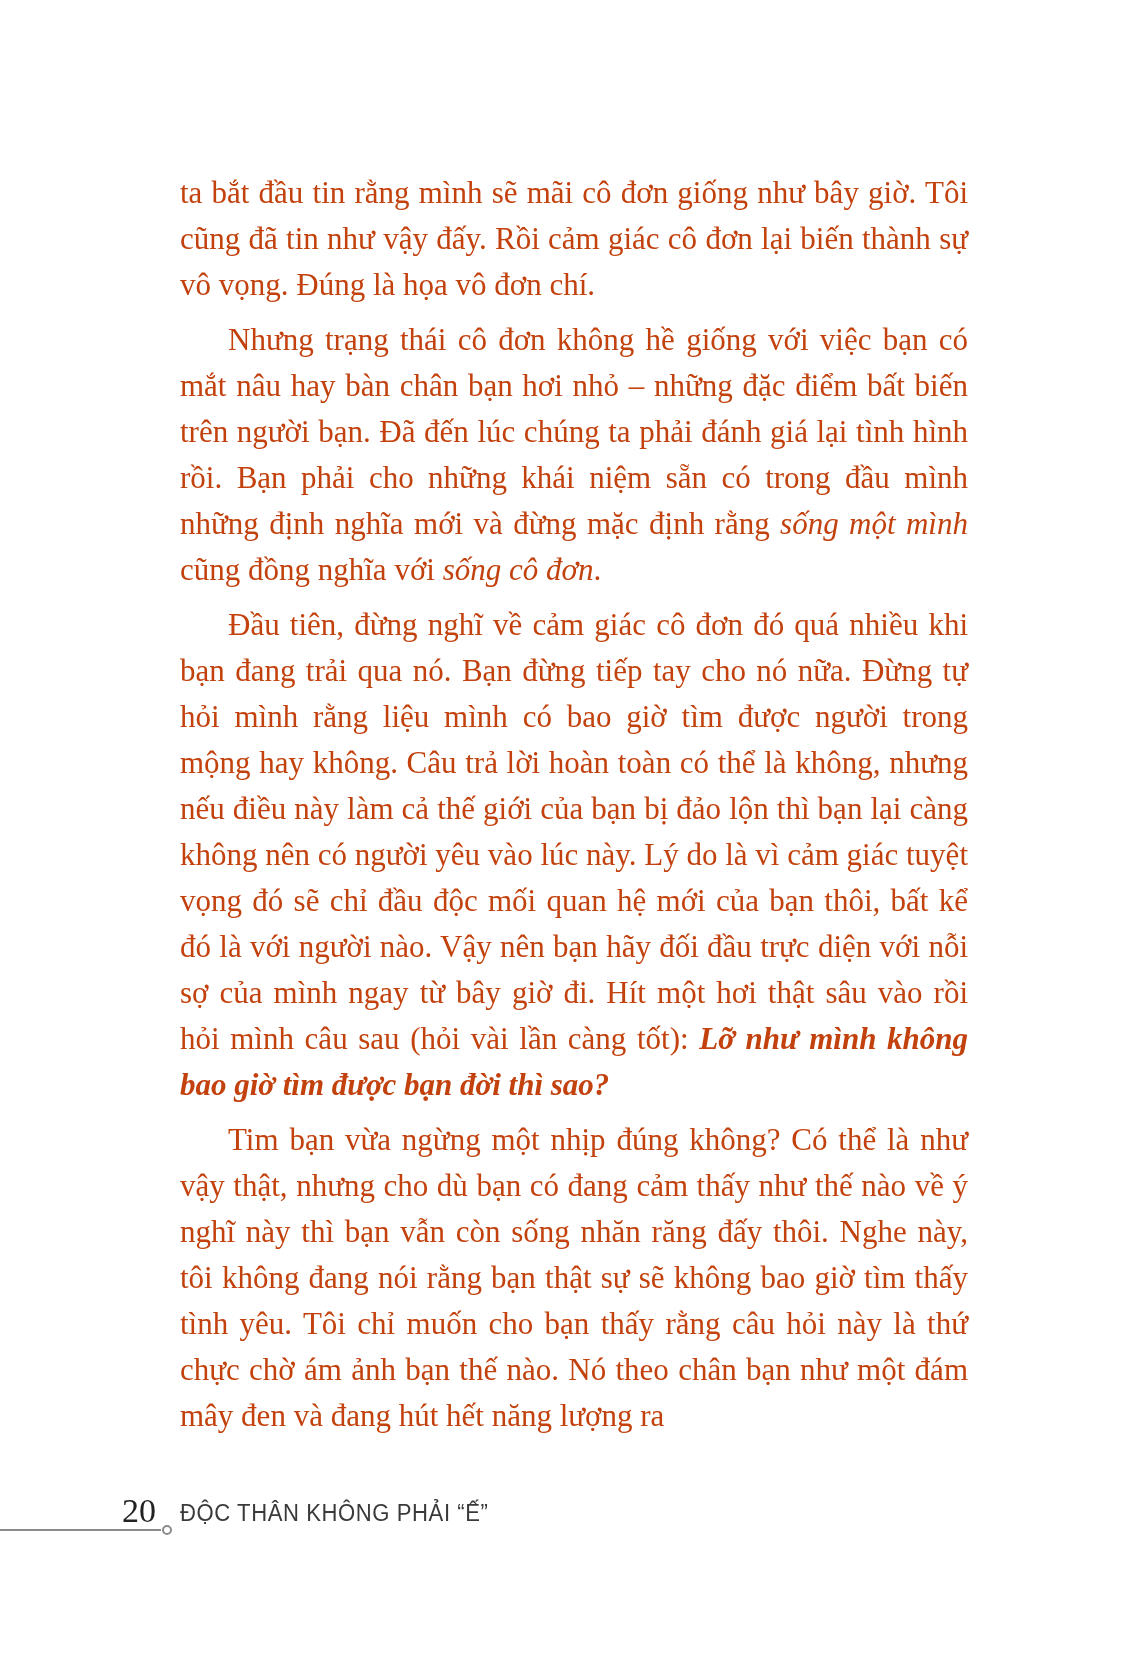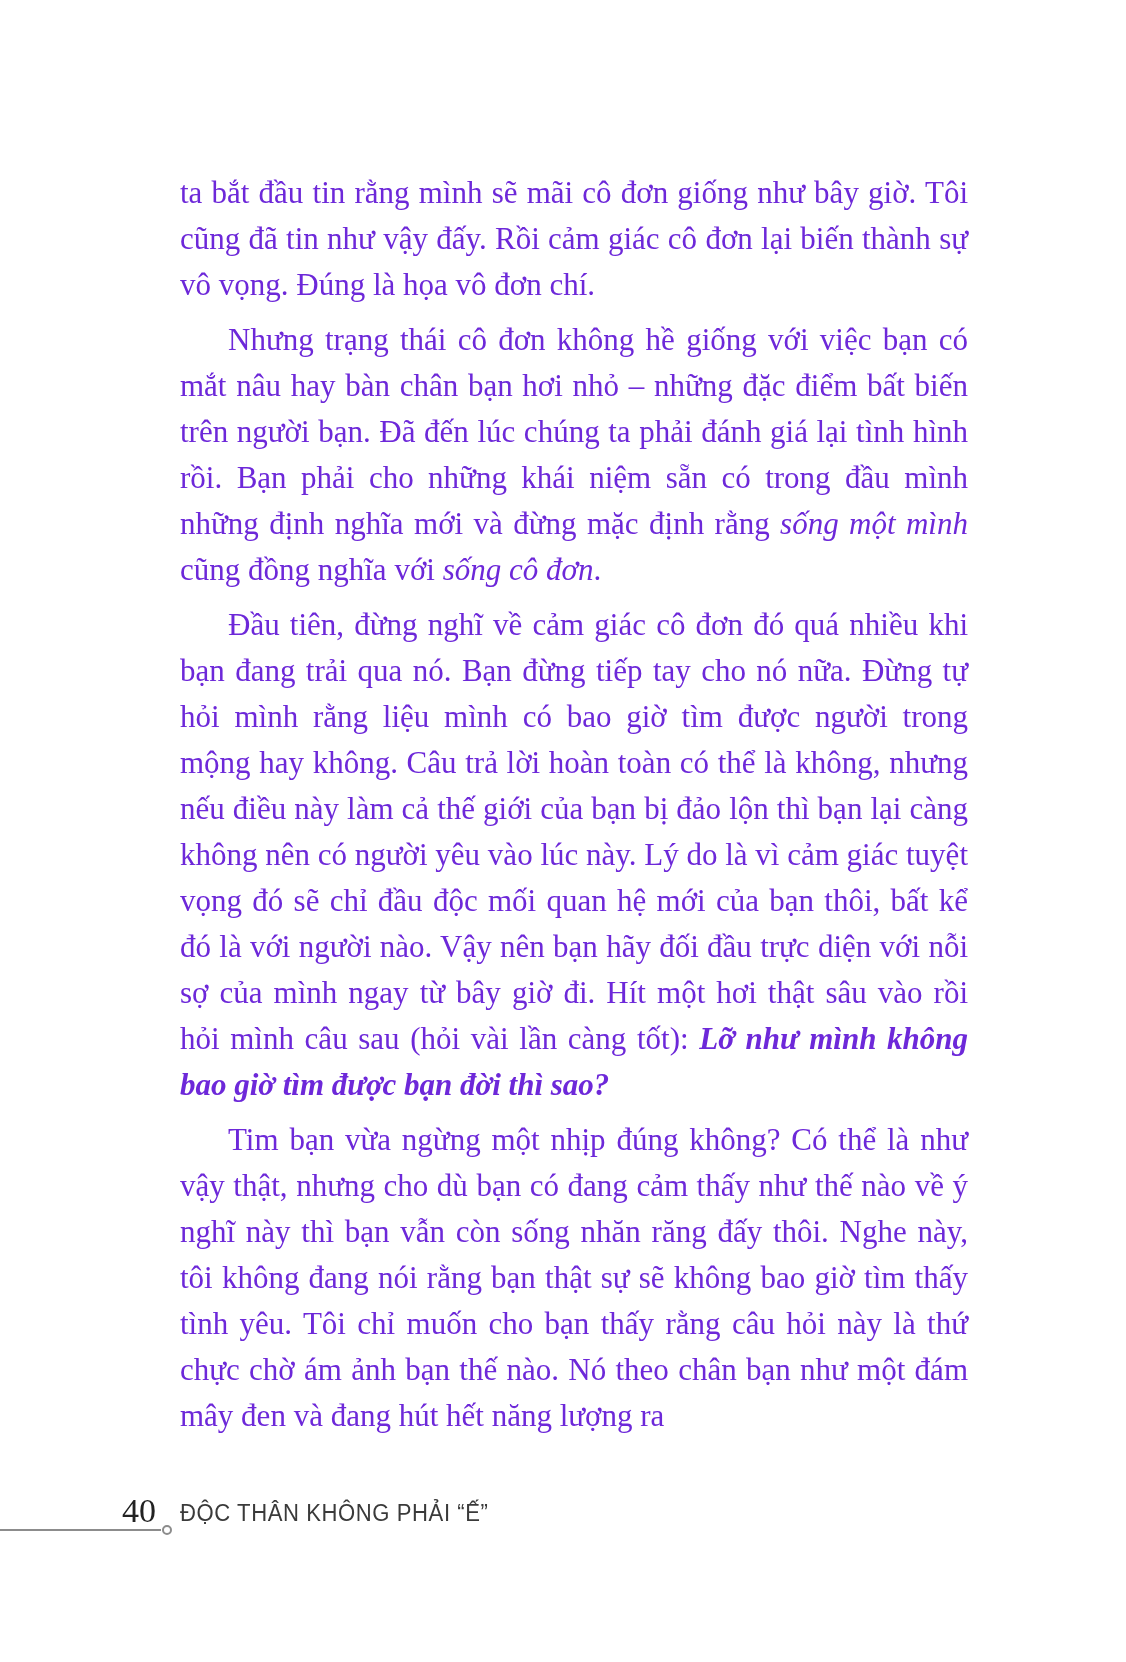--- a/index.html
+++ b/index.html
@@ -16,21 +16,21 @@
     font-family: "Liberation Serif", serif;
   }
   .text-block {
     position: absolute;
     left: 180px;
     top: 170px;
     width: 788px;
     text-align: justify;
     font-size: 31px;
     line-height: 46px;
-    color: #6d28d9;
+    color: #c2410c;
     hyphens: none;
   }
   .text-block p {
     margin: 0 0 9px 0;
   }
   .text-block p.indent {
     text-indent: 48px;
   }
   .run-italic {
     font-style: italic;
@@ -87,16 +87,16 @@
 
   <main class="text-block" id="text-block">
       <p><span>ta bắt đầu tin rằng mình sẽ mãi cô đơn giống như bây giờ. Tôi cũng đã tin như vậy đấy. Rồi cảm giác cô đơn lại biến thành sự vô vọng. Đúng là họa vô đơn chí.</span></p>
       <p class="indent"><span>Nhưng trạng thái cô đơn không hề giống với việc bạn có mắt nâu hay bàn chân bạn hơi nhỏ – những đặc điểm bất biến trên người bạn. Đã đến lúc chúng ta phải đánh giá lại tình hình rồi. Bạn phải cho những khái niệm sẵn có trong đầu mình những định nghĩa mới và đừng mặc định rằng </span><span class="run-italic">sống một mình</span><span> cũng đồng nghĩa với </span><span class="run-italic">sống cô đơn</span><span>.</span></p>
       <p class="indent"><span>Đầu tiên, đừng nghĩ về cảm giác cô đơn đó quá nhiều khi bạn đang trải qua nó. Bạn đừng tiếp tay cho nó nữa. Đừng tự hỏi mình rằng liệu mình có bao giờ tìm được người trong mộng hay không. Câu trả lời hoàn toàn có thể là không, nhưng nếu điều này làm cả thế giới của bạn bị đảo lộn thì bạn lại càng không nên có người yêu vào lúc này. Lý do là vì cảm giác tuyệt vọng đó sẽ chỉ đầu độc mối quan hệ mới của bạn thôi, bất kể đó là với người nào. Vậy nên bạn hãy đối đầu trực diện với nỗi sợ của mình ngay từ bây giờ đi. Hít một hơi thật sâu vào rồi hỏi mình câu sau (hỏi vài lần càng tốt): </span><span class="run-bold-italic">Lỡ như mình không bao giờ tìm được bạn đời thì sao?</span></p>
       <p class="indent"><span>Tim bạn vừa ngừng một nhịp đúng không? Có thể là như vậy thật, nhưng cho dù bạn có đang cảm thấy như thế nào về ý nghĩ này thì bạn vẫn còn sống nhăn răng đấy thôi. Nghe này, tôi không đang nói rằng bạn thật sự sẽ không bao giờ tìm thấy tình yêu. Tôi chỉ muốn cho bạn thấy rằng câu hỏi này là thứ chực chờ ám ảnh bạn thế nào. Nó theo chân bạn như một đám mây đen và đang hút hết năng lượng ra</span></p>
     </main>
 
   <div class="footer-rule"></div>
   <div class="footer-rule-circle"></div>
-  <span class="page-number">40</span>
+  <span class="page-number">20</span>
   <span class="book-title">ĐỘC THÂN KHÔNG PHẢI “Ế”</span>
 
 </div>
 
 </body></html>

